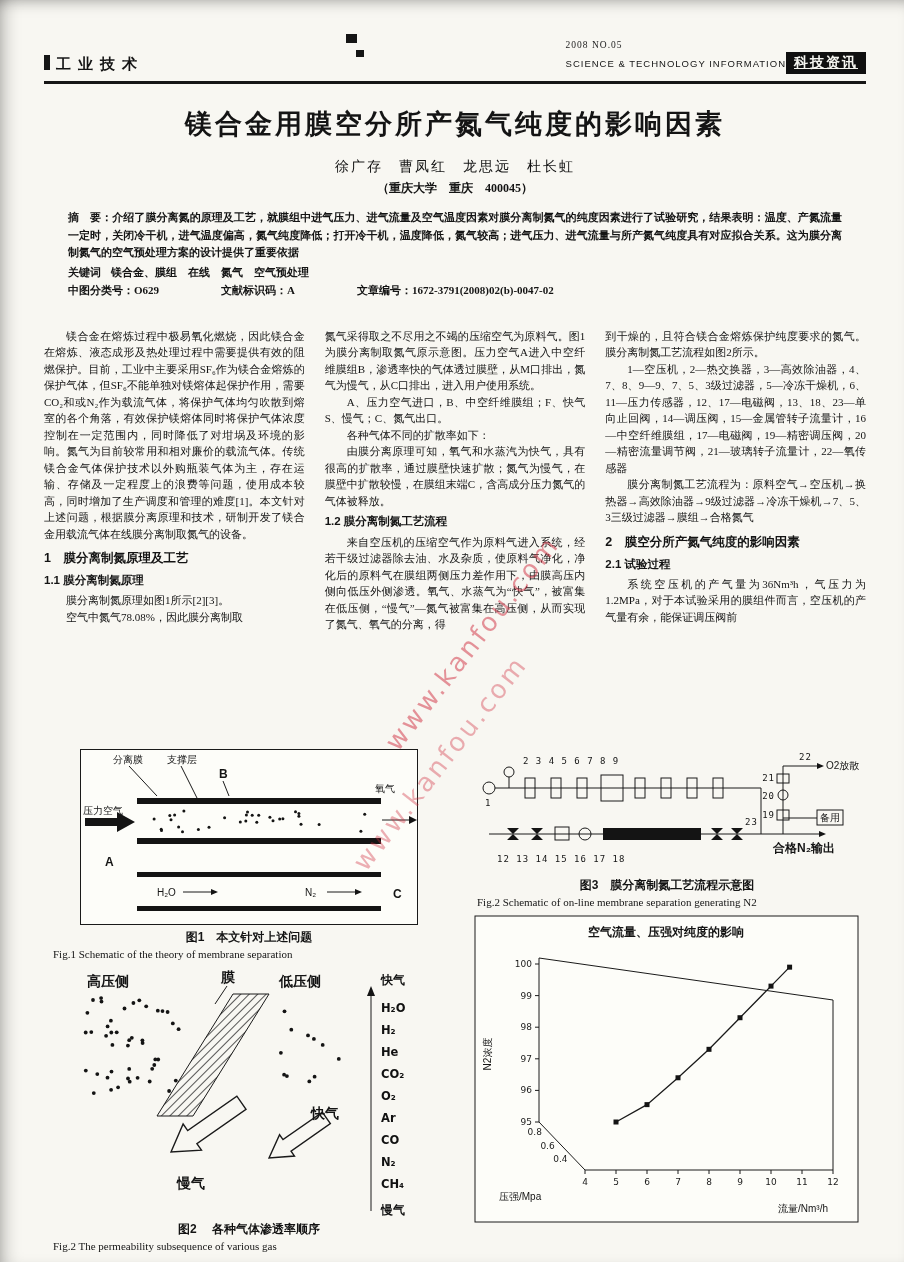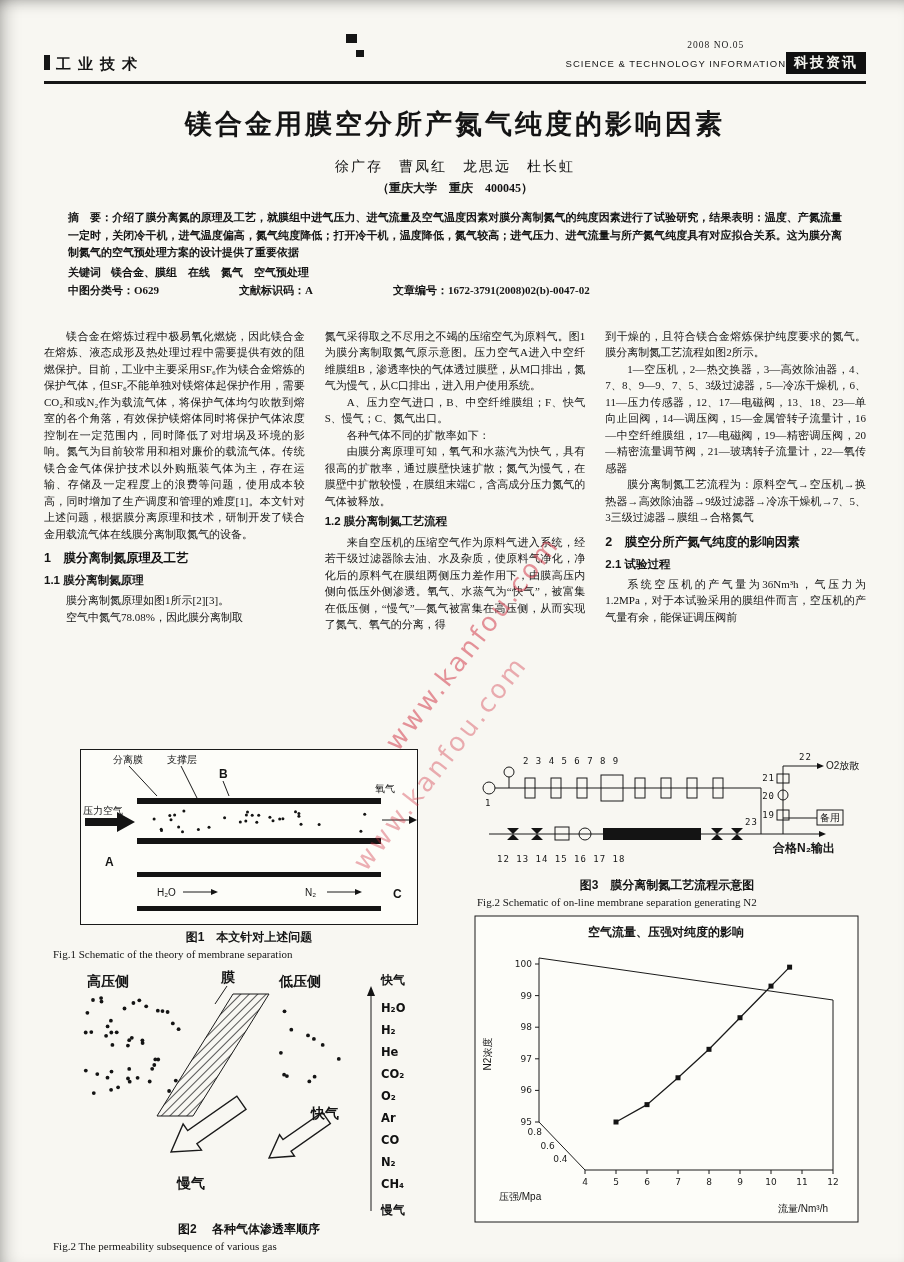--- a/index.html
+++ b/index.html
@@ -9,35 +9,35 @@
     padding:40px 38px 0 44px;
     font-family:"Liberation Serif", serif;
     box-shadow: inset 14px 0 20px -14px rgba(0,0,0,.4), inset 0 12px 16px -12px rgba(0,0,0,.35);
   }
   
   .hdr{display:flex; justify-content:space-between; align-items:flex-end;
        border-bottom:3px solid #161616; padding-bottom:7px;}
   .hdr-left{display:flex; align-items:flex-start; gap:6px;}
   .hdr-mark{width:6px; height:15px; background:#161616;}
   .hdr-section{font-family:"Liberation Sans",sans-serif; font-weight:bold; font-size:15px; letter-spacing:7px;}
-  .hdr-right{text-align:center;}
+  .hdr-right{text-align:left;}
   .hdr-issue{font-size:9.5px; letter-spacing:1px; color:#222;}
   .hdr-row{display:flex; align-items:center; margin-top:2px;}
   .hdr-journal{font-family:"Liberation Sans",sans-serif; font-size:9.5px; letter-spacing:1px;}
   .hdr-badge{background:#101010; color:#f5f5f0; font-family:"Liberation Sans",sans-serif;
-             font-weight:bold; font-size:14px; padding:2px 8px; letter-spacing:2px;}
+             font-weight:bold; font-size:14px; padding:2px 8px; letter-spacing:2px;text-decoration:underline;}
   
   .title{margin:22px 0 0; text-align:center; font-family:"Liberation Sans",sans-serif;
          font-weight:bold; font-size:27px; letter-spacing:3px;}
   .authors{margin-top:16px; text-align:center; font-size:14px; letter-spacing:2px;}
   .affil{margin-top:4px; text-align:center; font-size:12px; font-weight:bold;}
   .abstract{margin:12px 24px 0 24px; font-size:11px; font-weight:bold; line-height:1.6; text-align:justify;}
   .kw{margin:3px 24px 0 24px; font-size:11px; font-weight:bold;}
   .kw .lbl{margin-right:10px;}
-  .meta{margin:3px 24px 0 24px; font-size:11px; font-weight:bold; display:flex; gap:80px;}
+  .meta{margin:3px 24px 0 24px; font-size:11px; font-weight:bold; display:flex; gap:62px;}
   
   .cols{display:flex; gap:20px; margin-top:30px; height:412px; overflow:hidden;}
   .col{flex:1; font-size:11px; line-height:1.5; text-align:justify;}
   .para{margin:0; text-indent:2em;}
   .cont{text-indent:0;}
   .sec{margin:7px 0 3px; font-family:"Liberation Sans",sans-serif; font-size:12.5px; font-weight:bold;}
   .subsec{margin:4px 0 3px; font-family:"Liberation Sans",sans-serif; font-size:11.5px; font-weight:bold;}
   
   .figs{display:flex; gap:20px; margin-top:8px;justify-content:center;}
   .figcol-l{width:404px;} .figcol-r{width:392px;}

